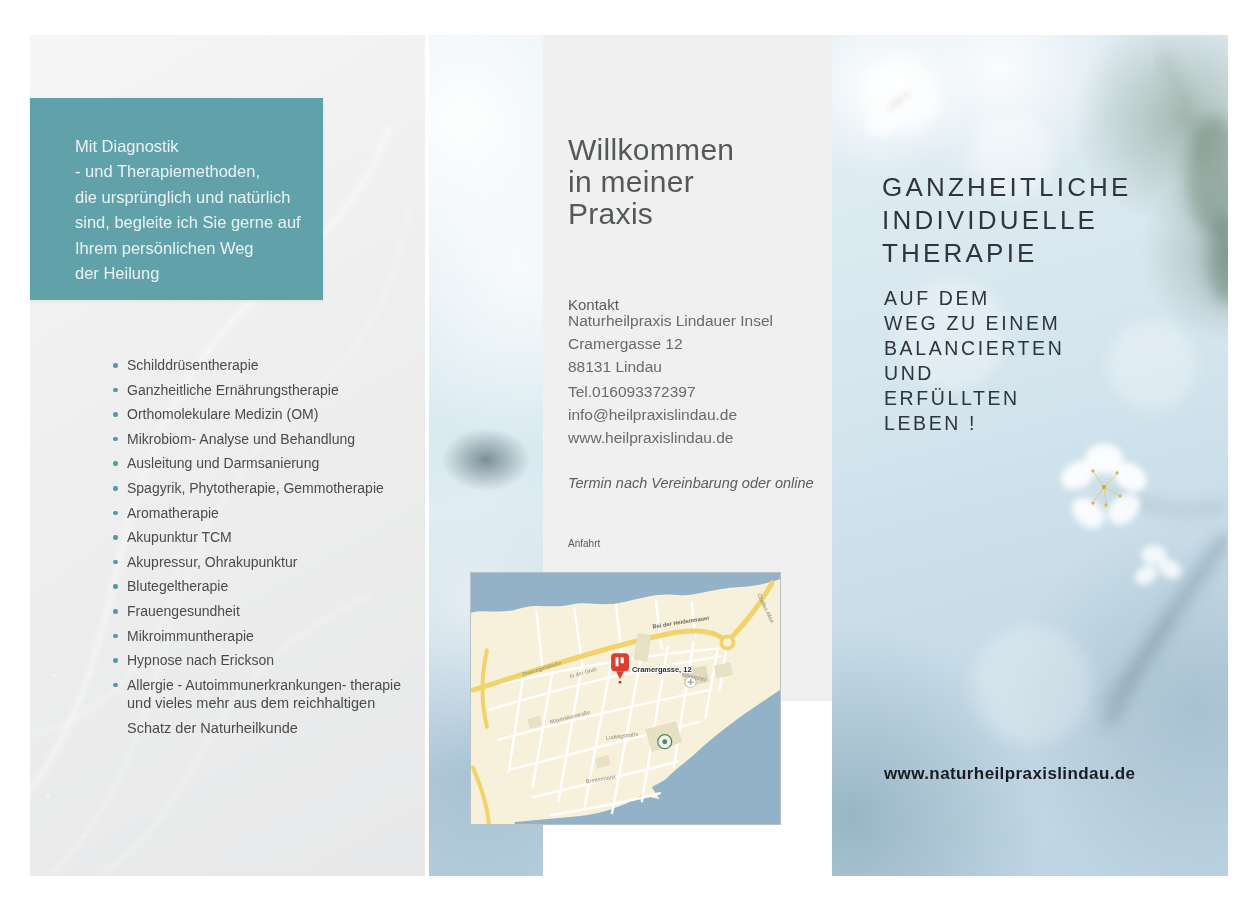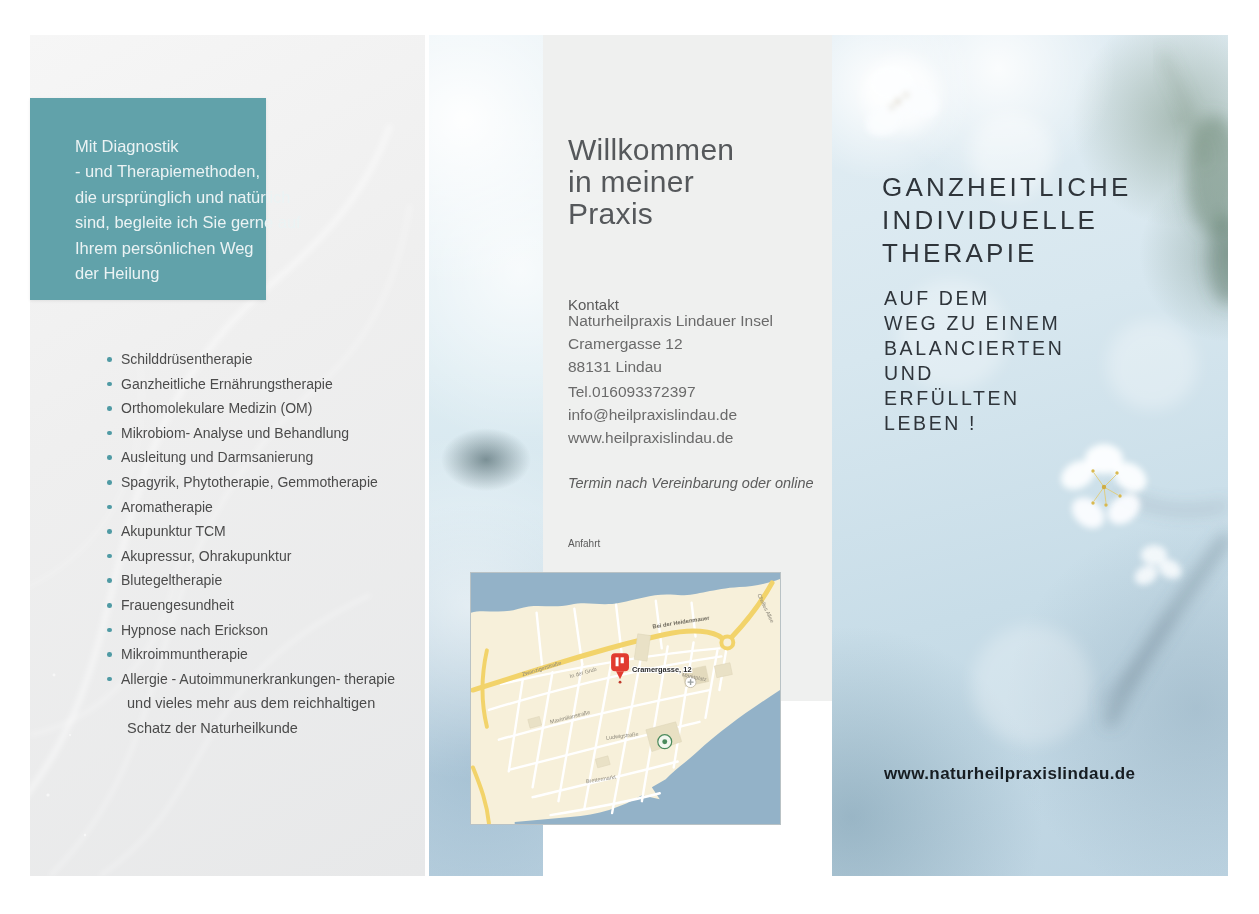--- a/index.html
+++ b/index.html
@@ -3,25 +3,25 @@
 <meta charset="utf-8">
 <style>
   html,body{margin:0;padding:0;background:#ffffff;}
   .page{position:relative;width:1259px;height:914px;background:#ffffff;overflow:hidden;
         font-family:"Liberation Sans",sans-serif;}
 
   
   .panel-left{position:absolute;left:30px;top:35px;width:395px;height:841px;
     background:linear-gradient(150deg,#f6f6f6 0%,#efefef 40%,#e7e8e9 100%);}
   .swirls{position:absolute;left:0;top:0;}
-  .intro-box{position:absolute;left:0;top:63px;width:236px;height:202px;background:#61a2aa;
+  .intro-box{position:absolute;left:0;top:63px;width:293px;height:202px;background:#61a2aa;
     box-sizing:border-box;padding:36px 18px 0 45px;color:#ebf3f4;font-size:16.5px;line-height:25.4px;
     box-shadow:0 1px 3px rgba(0,0,0,0.08);}
   .intro-box div{white-space:nowrap;}
-  .therapy-list{position:absolute;left:71px;top:306px;margin:6px;padding:0;list-style:none;
+  .therapy-list{position:absolute;left:71px;top:306px;margin:12px;padding:0;list-style:none;
     color:#4b4b4b;font-size:14px;}
   .therapy-list li{position:relative;height:24.6px;line-height:24.6px;padding-left:14px;white-space:nowrap;}
   .therapy-list li::before{content:"";position:absolute;left:0;top:10px;width:4.6px;height:4.6px;
     border-radius:50%;background:#4f9aa4;}
   .left-note{position:absolute;left:85px;top:656px;font-size:14.5px;
     line-height:25px;color:#4b4b4b;margin-left:12px;}
   .left-note div{white-space:nowrap;}
 
   
   .photo-strip{position:absolute;left:429px;top:35px;width:114px;height:841px;
@@ -114,22 +114,22 @@
       <li>Ganzheitliche Ernährungstherapie</li>
       <li>Orthomolekulare Medizin (OM)</li>
       <li>Mikrobiom- Analyse und Behandlung</li>
       <li>Ausleitung und Darmsanierung</li>
       <li>Spagyrik, Phytotherapie, Gemmotherapie</li>
       <li>Aromatherapie</li>
       <li>Akupunktur TCM</li>
       <li>Akupressur, Ohrakupunktur</li>
       <li>Blutegeltherapie</li>
       <li>Frauengesundheit</li>
+      <li>Mikroimmuntherapie</li>
       <li>Hypnose nach Erickson</li>
-      <li>Mikroimmuntherapie</li>
       <li>Allergie - Autoimmunerkrankungen- therapie</li>
     </ul>
 
     <div class="left-note">
       <div>und vieles mehr aus dem reichhaltigen</div>
       <div>Schatz der Naturheilkunde</div>
     </div>
   </div>
 
   <div class="photo-strip"></div>

